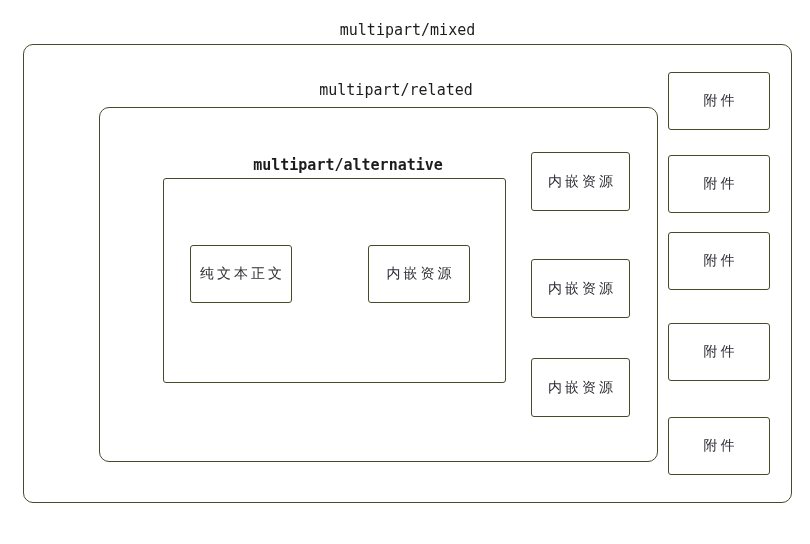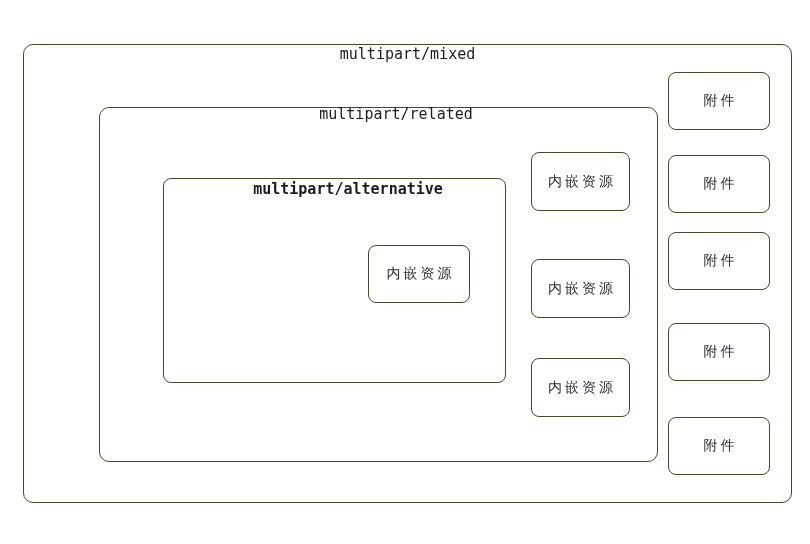--- a/index.html
+++ b/index.html
@@ -12,41 +12,40 @@
   .canvas{
     position:relative;
     width:810px;height:544px;
     background:var(--bg);
     overflow:hidden;
     font-family:"DejaVu Sans Mono","Liberation Mono",monospace;
   }
   .box{
     position:absolute;
     border:1px solid var(--border);
-    border-radius:8px;
+    border-radius:3px;
     background:transparent;
     box-sizing:border-box;
   }
   .leaf{
     display:flex;align-items:center;justify-content:center;
     font-family:"DejaVu Serif","Liberation Serif",serif;
     font-size:14px;
     letter-spacing:3px;
     padding-left:3px; 
     color:var(--cjk);
     background:var(--bg);
   }
   .lbl{
     position:absolute;
     text-align:center;
     font-size:15px;
     line-height:16px;
     color:var(--label);
     white-space:nowrap;
-    margin-top:24px;
   }
   
   .outer-box    {left:23px;  top:44px;  width:769px; height:459px; border-radius:10px;}
   .related-box  {left:99px;  top:107px; width:559px; height:355px; border-radius:10px;}
   .alt-box      {left:163px; top:178px; width:343px; height:205px;}
   
   .lbl-mixed    {left:23px;  top:22px;  width:769px;}
   .lbl-related  {left:99px;  top:82px;  width:594px;}
   .lbl-alt      {left:163px; top:157px; width:370px;font-weight:bold;}
   
@@ -67,20 +66,21 @@
 <div class="canvas">
 
   <div class="box outer-box"></div>
   <div class="box related-box"></div>
   <div class="box alt-box"></div>
 
   <div class="lbl lbl-mixed">multipart/mixed</div>
   <div class="lbl lbl-related">multipart/related</div>
   <div class="lbl lbl-alt">multipart/alternative</div>
 
+  <div class="box leaf body-plain">纯文本正文</div>
   <div class="box leaf body-html">内嵌资源</div>
 
   <div class="box leaf res-1">内嵌资源</div>
   <div class="box leaf res-2">内嵌资源</div>
   <div class="box leaf res-3">内嵌资源</div>
 
   <div class="box leaf att-1">附件</div>
   <div class="box leaf att-2">附件</div>
   <div class="box leaf att-3">附件</div>
   <div class="box leaf att-4">附件</div>

